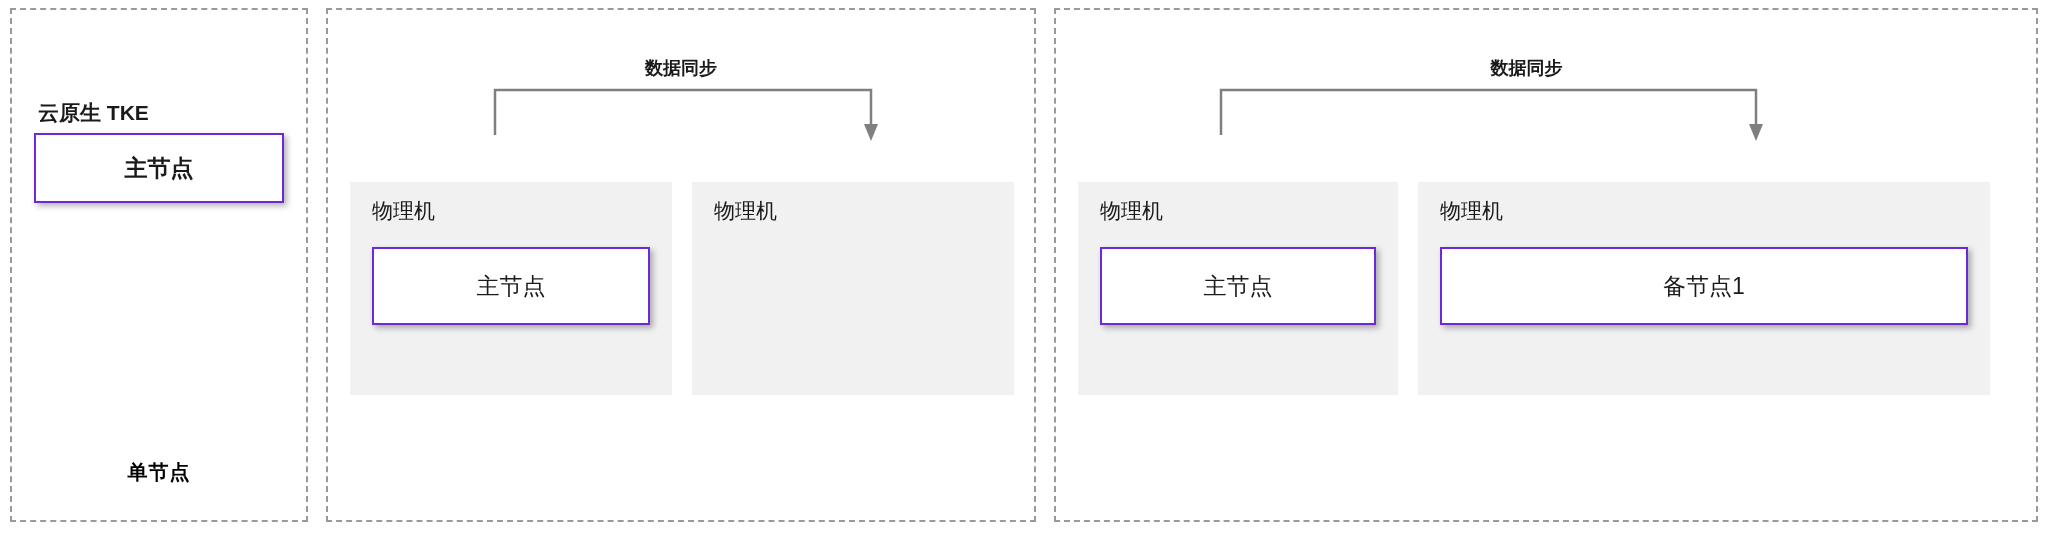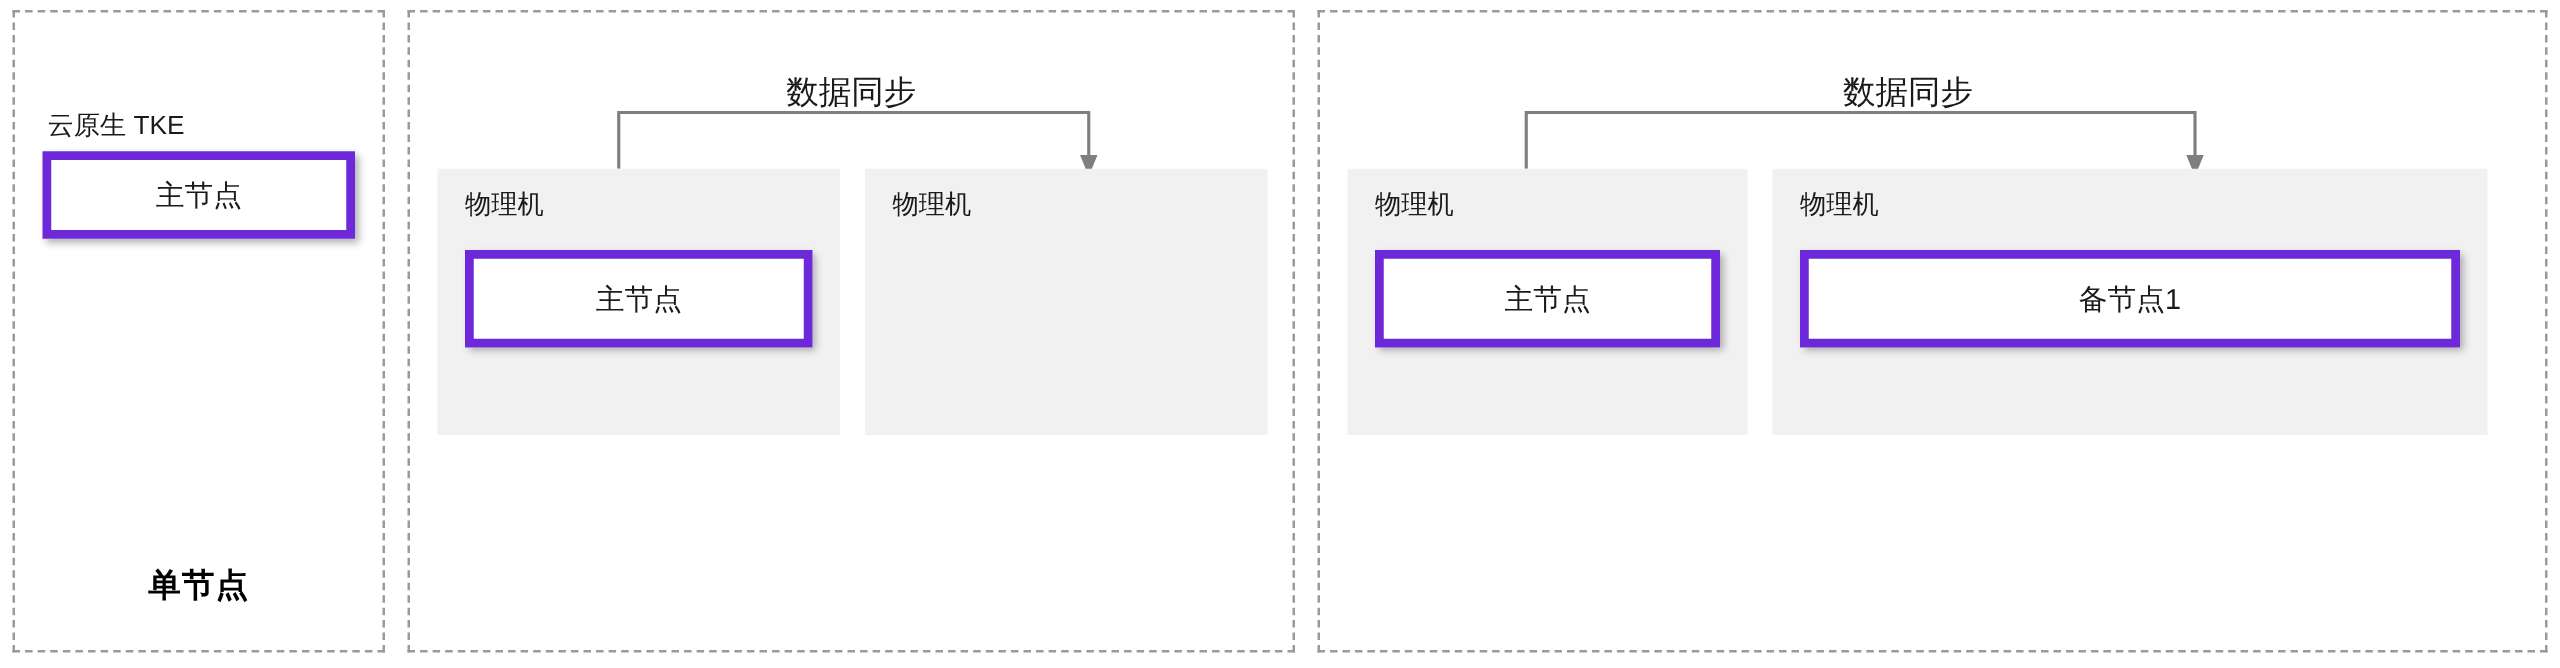--- a/index.html
+++ b/index.html
@@ -32,68 +32,70 @@
     background: #ffffff;
     display: flex;
     flex-direction: column;
   }
   .panel-body {
     position: relative;
     flex: 1 1 auto;
   }
   .panel-caption {
     text-align: center;
-    font-size: 26px;
+    font-size: 20px;
     font-weight: bold;
     color: #000000;
     letter-spacing: 1px;
     padding-bottom: 34px;
     padding-top: 2px;
   }
 
   .panel-single { width: 298px; flex: 0 0 298px; }
   .panel-dual   { width: 710px; flex: 0 0 710px; }
   .panel-triple { width: 976px; flex: 1 1 auto; }
 
   
   .stack {
     position: absolute;
     left: 22px;
     right: 22px;
-    top: 80px;
+    top: 92px;
+    font-weight: bold;
   }
   .stack-label {
     font-size: 21px;
     color: #1a1a1a;
     margin: 0 0 10px 4px;
     line-height: 1;
   }
   .stack-gap { height: 40px; }
 
   
   .node {
     background: #ffffff;
-    border: 7px solid #6d28d9;
+    border: 2px solid #6d28d9;
     box-shadow: 3px 3px 6px rgba(0,0,0,0.30);
     display: flex;
     align-items: center;
     justify-content: center;
     font-size: 23px;
     color: #1a1a1a;
     box-sizing: border-box;
   }
   .node-tall { height: 70px; }
   .node-mid  { height: 78px; }
 
   
   .machine {
     position: absolute;
     background: #f1f1f1;
     box-sizing: border-box;
     padding: 18px 22px 0 22px;
+    margin-top: 47px;
   }
   .machine-title {
     font-size: 21px;
     color: #1a1a1a;
     line-height: 1;
     margin-bottom: 26px;
   }
   .machine-nodes {
     display: flex;
     flex-direction: row;
@@ -101,24 +103,25 @@
   }
   .machine-nodes .node { flex: 1 1 0; }
 
   
   .sync {
     position: absolute;
     pointer-events: none;
   }
   .sync-label {
     position: absolute;
-    font-size: 26px;
+    font-size: 18px;
     color: #1a1a1a;
     white-space: nowrap;
     transform: translateX(-50%);
+    font-weight: bold;
   }
   svg { display: block; overflow: visible; }
 </style>
 </head>
 <body>
 
 <div id="canvas">
 
   <section class="panel panel-single">
     <div class="panel-body">

